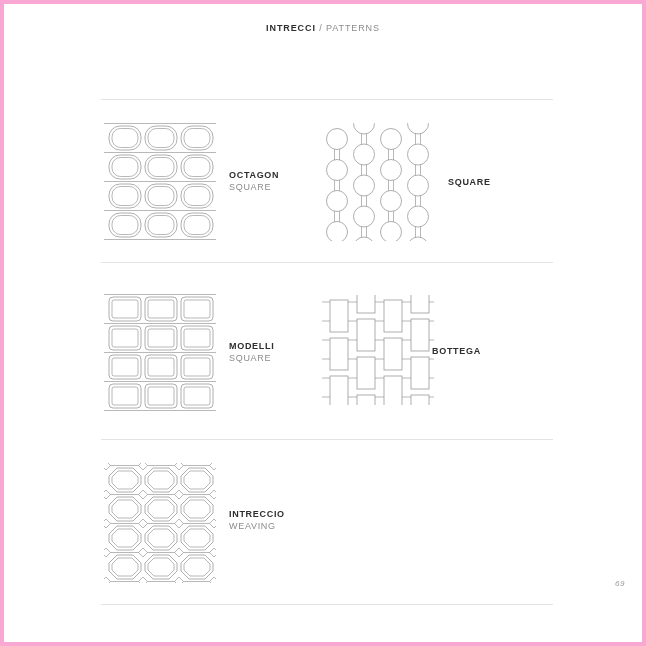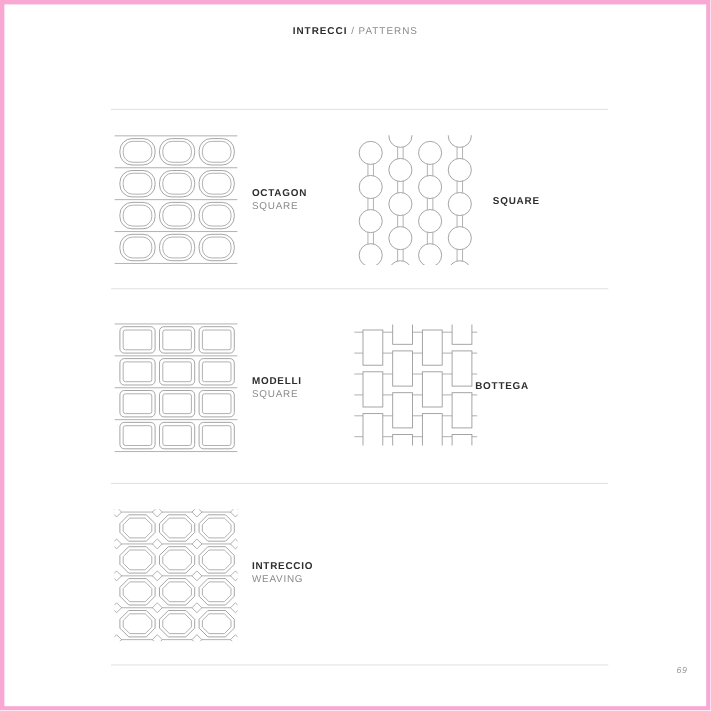--- a/index.html
+++ b/index.html
@@ -28,21 +28,21 @@
   }
   .swatch { position:absolute; line-height:0; }
   .plabel {
     position:absolute;
     font-size:9px; letter-spacing:0.7px;
     line-height:12px;
   }
   .plabel .it { display:block; font-weight:700; color:#2e2e2e; }
   .plabel .en { display:block; color:#8b8b8b; }
   .pageno {
-    position:absolute; top:601px; right:17px;
+    position:absolute; top:575px; right:17px;
     font-size:8px; color:#9a9a9a; letter-spacing:0.5px;font-style:italic;
   }
 </style>
 </head>
 <body>
 
 <div class="canvas">
 
   <div class="hdr" style="top:19px">
     <span class="strong">INTRECCI</span><span> / </span><span>PATTERNS</span>

